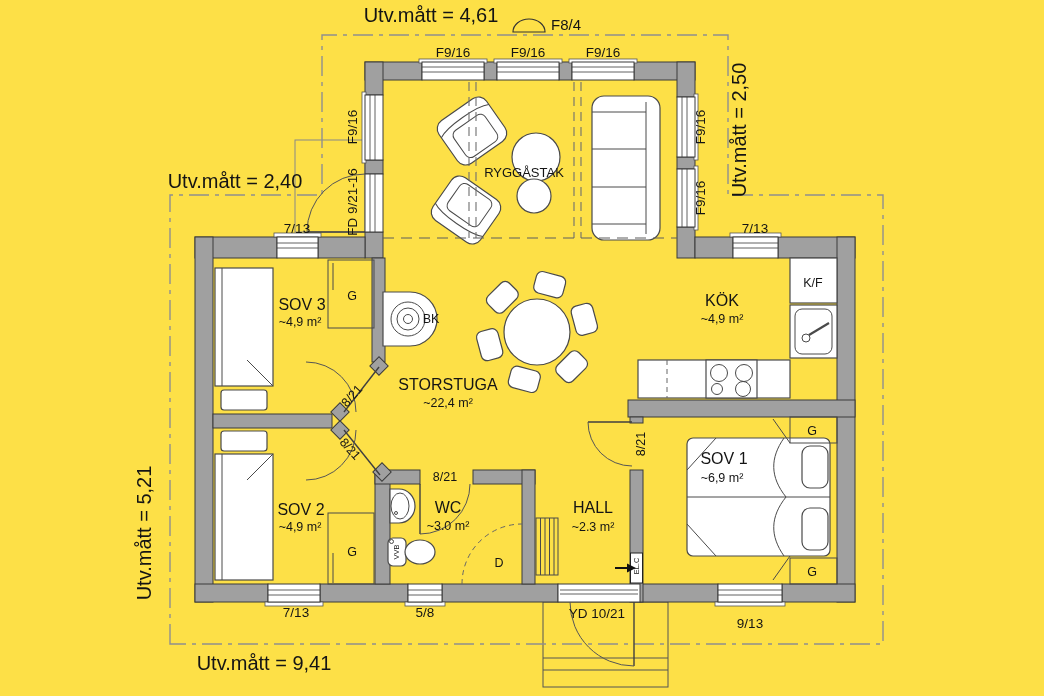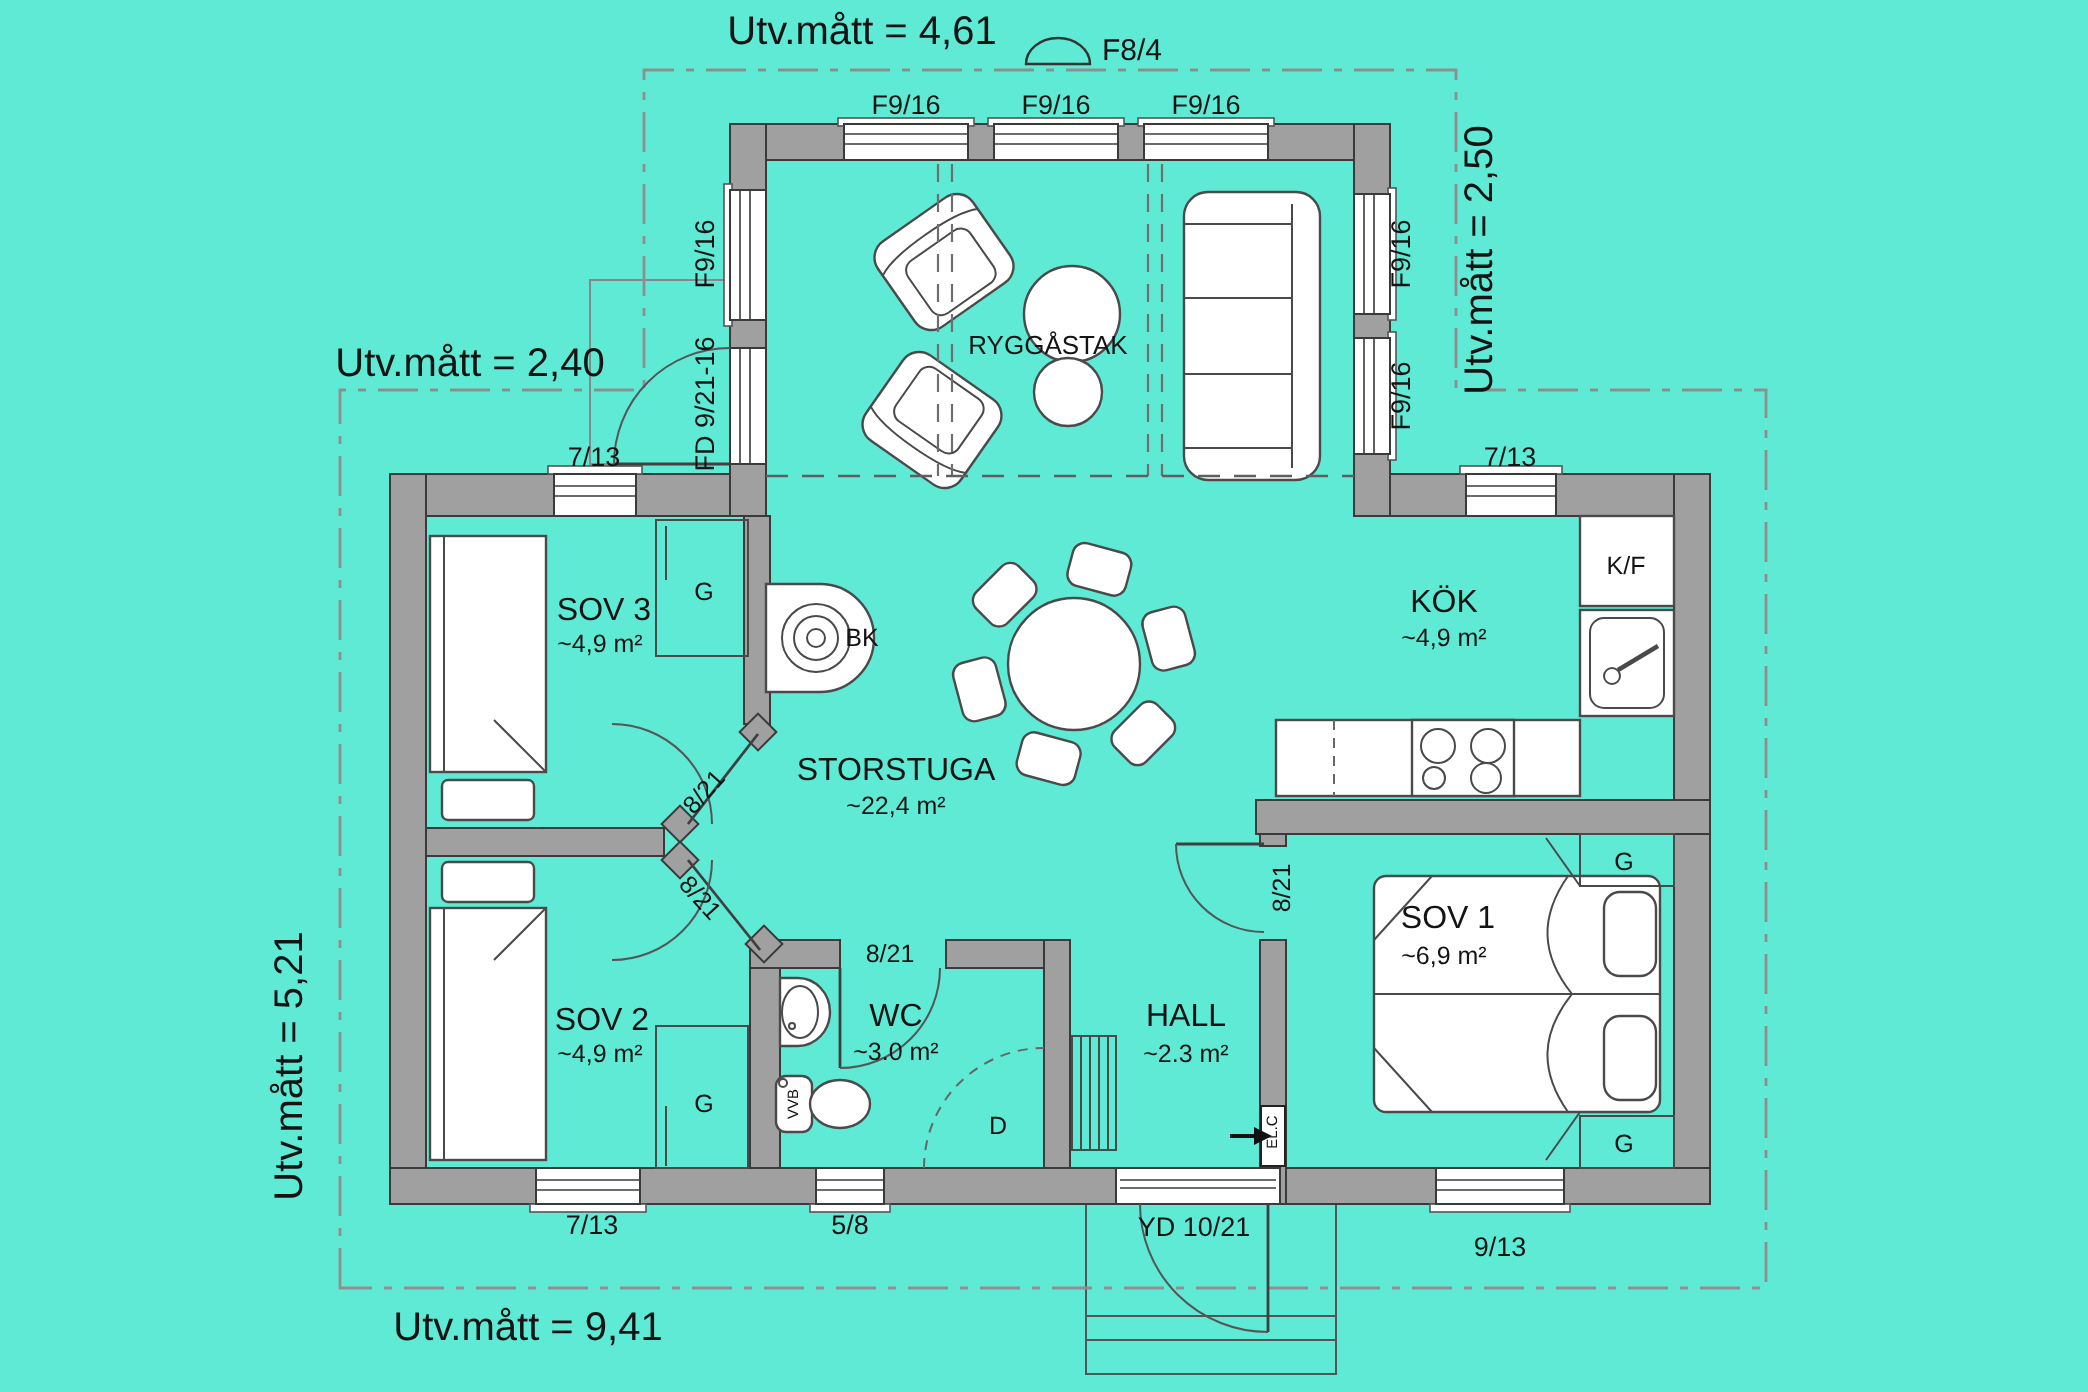--- a/index.html
+++ b/index.html
@@ -1,16 +1,16 @@
 <!DOCTYPE html>
 <html><head>
 <meta charset="utf-8">
 <style>
   html,body{margin:0;padding:0;background:#ffffff;}
-  #stage{position:relative;width:1044px;height:696px;background:#5eead4;overflow:hidden;}
+  #stage{position:relative;width:1044px;height:696px;background:#fde047;overflow:hidden;}
   svg{display:block;}
   .wall{fill:#a0a0a0;stroke:#3a3a3a;stroke-width:1;}
   .win{fill:#ffffff;stroke:#3a3a3a;stroke-width:1;}
   .winline{stroke:#3a3a3a;stroke-width:0.8;fill:none;}
   .sill{fill:#ffffff;stroke:#555555;stroke-width:0.8;}
   .furn{fill:#ffffff;stroke:#4a4a4a;stroke-width:1.2;}
   .furnl{stroke:#4a4a4a;stroke-width:1;fill:none;}
   .door{stroke:#3f3f3f;stroke-width:1.4;fill:none;}
   .arc{stroke:#555555;stroke-width:1;fill:none;}
   .dashmaj{stroke:#8f8f8f;stroke-width:1.4;fill:none;stroke-dasharray:20 6 4 6;}

